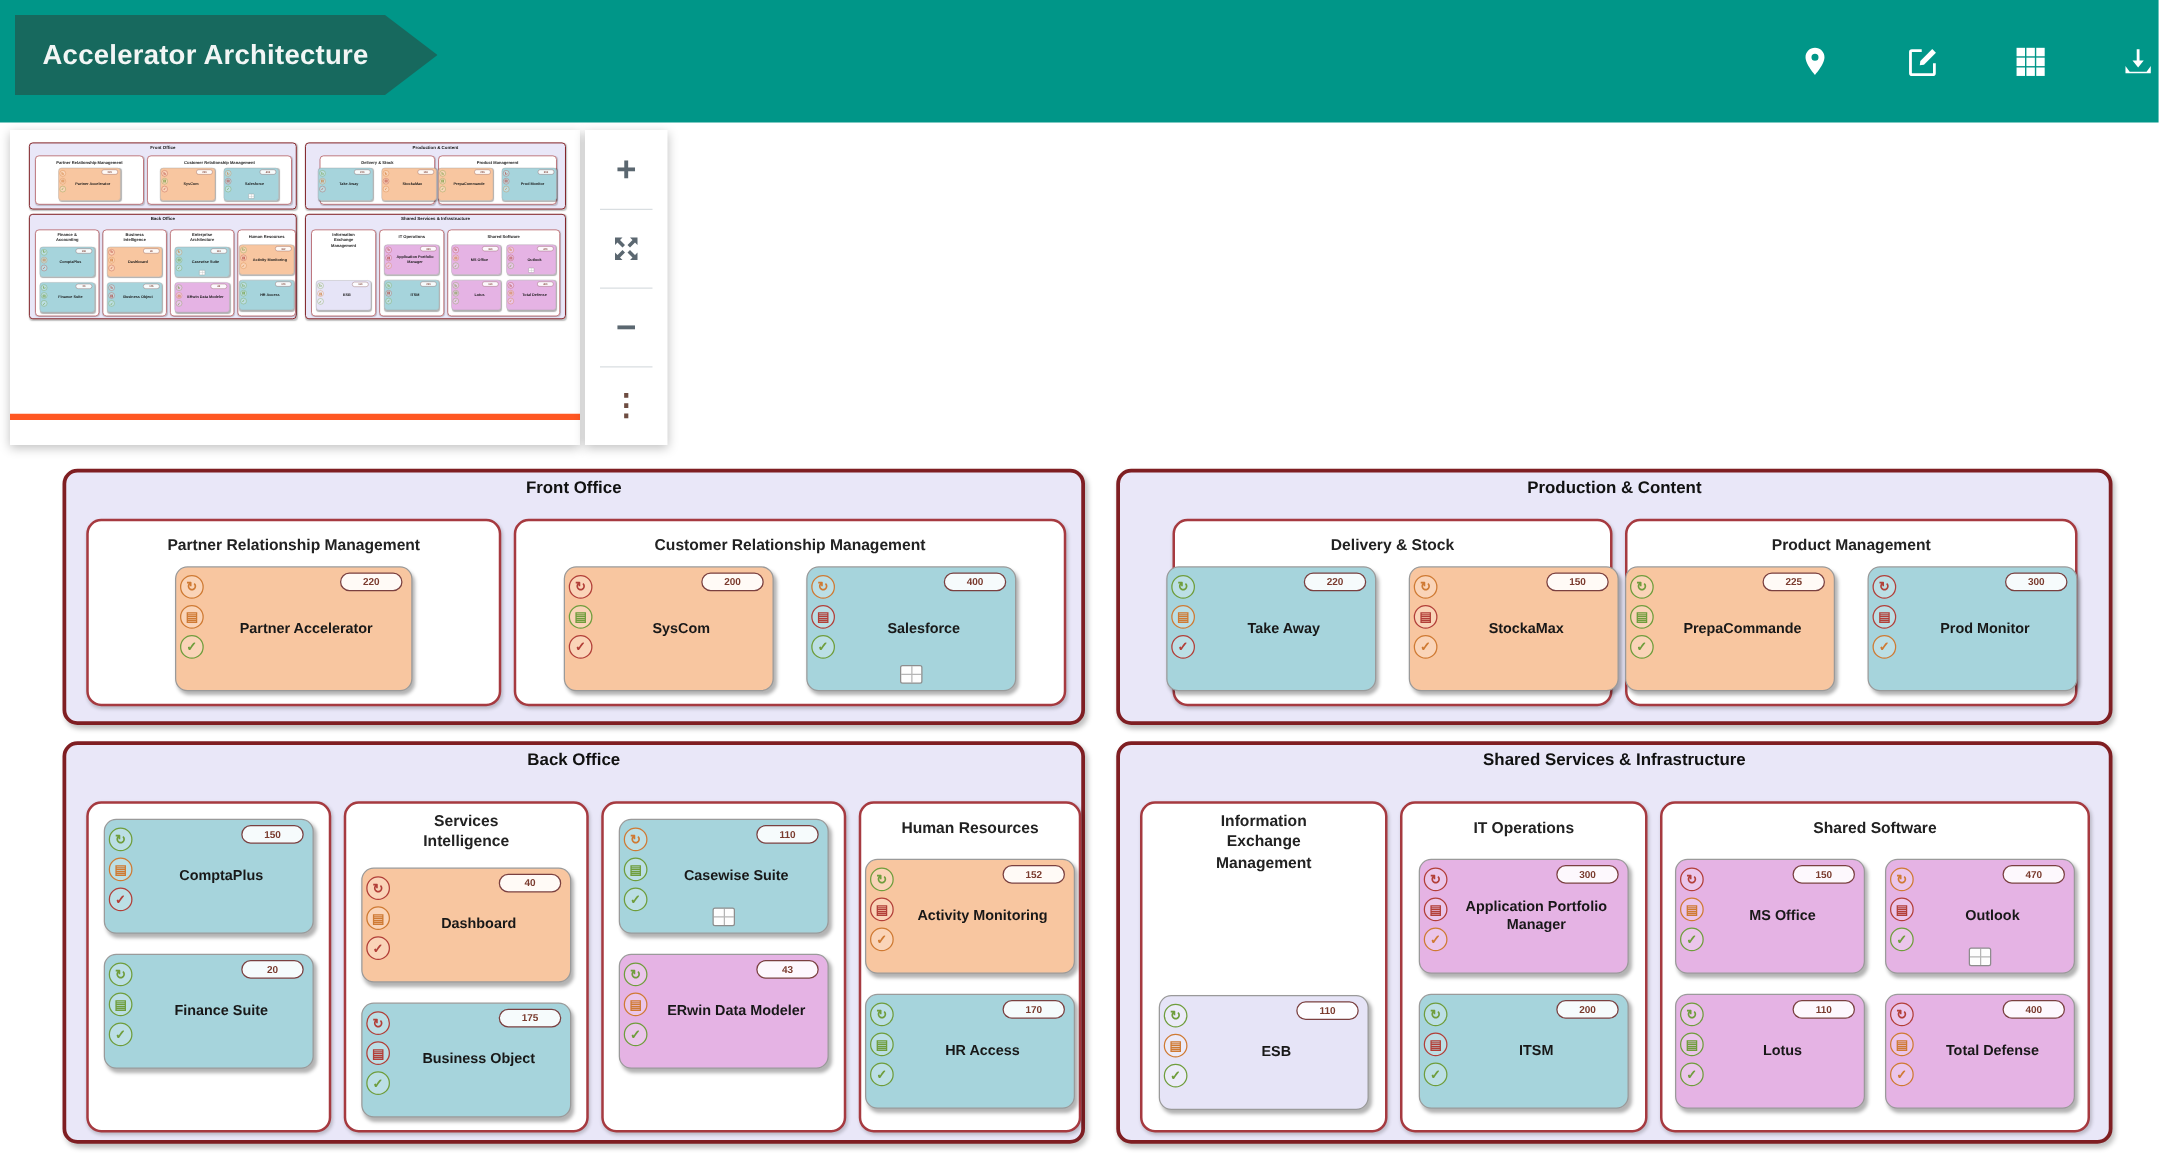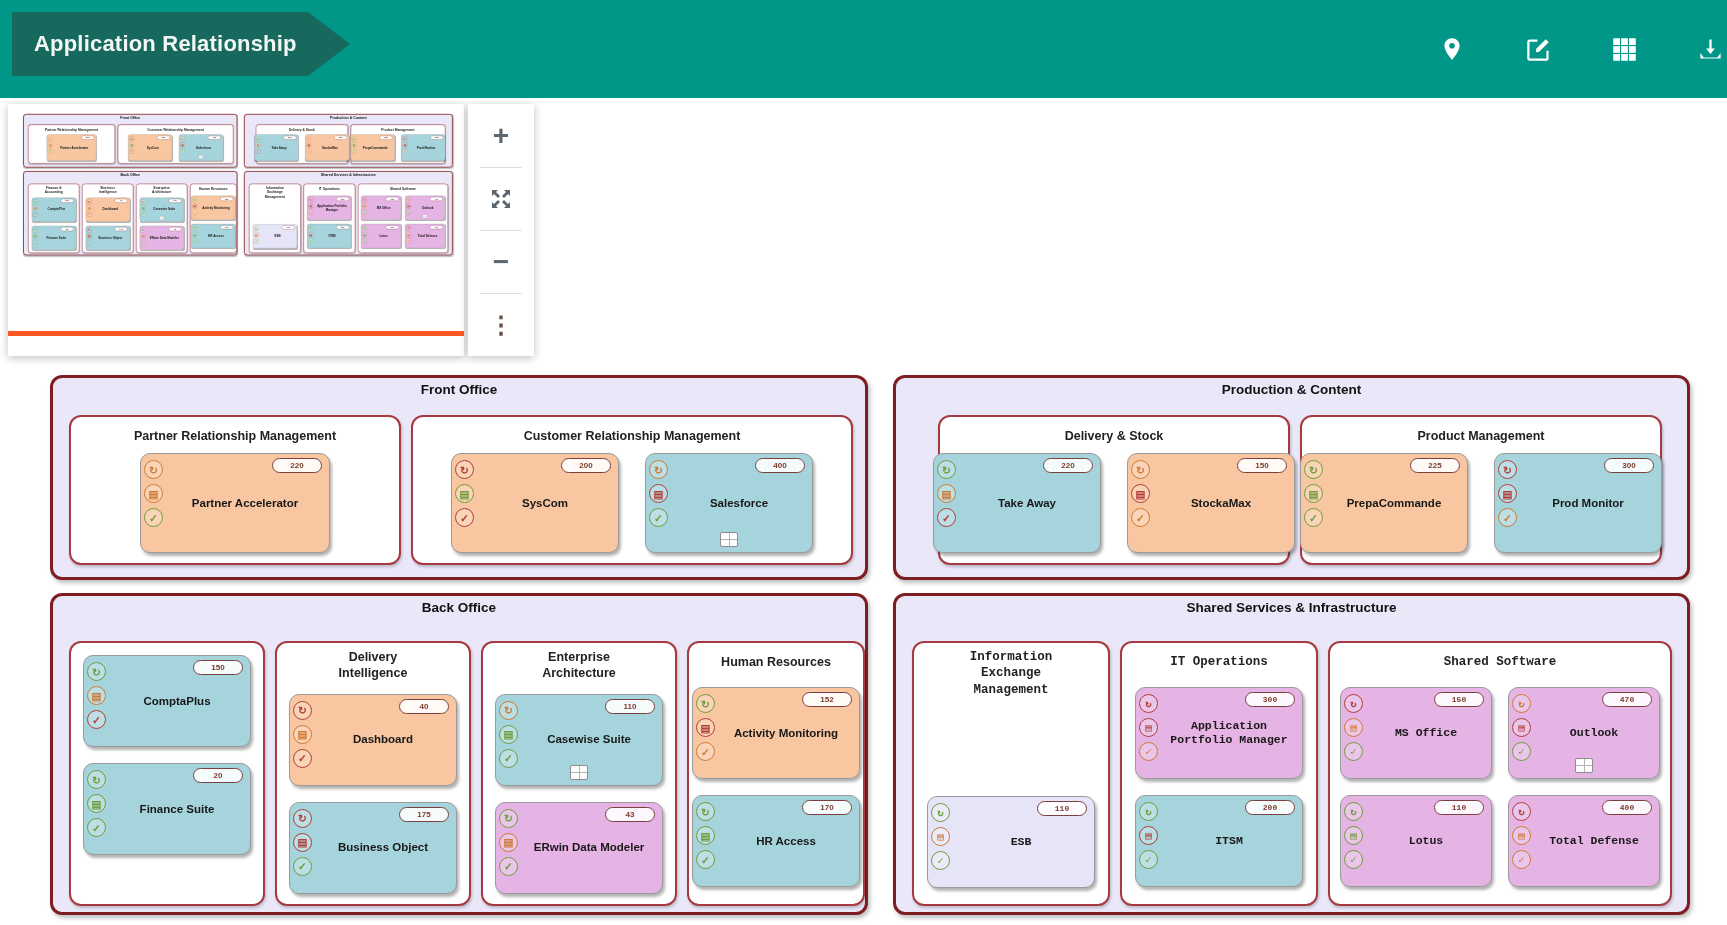--- a/index.html
+++ b/index.html
@@ -84,21 +84,21 @@
     width:16px;height:13px;background:#fdfdfd;border:1px solid #8d8d8d;border-radius:2px;
     background-image:linear-gradient(#b5b5b5,#b5b5b5),linear-gradient(#b5b5b5,#b5b5b5);
     background-size:1px 100%,100% 1px;background-position:center,center;background-repeat:no-repeat;
   }
 </style>
 </head>
 <body>
 
 <div class="header">
   <div class="banner">
-    <span class="banner-title">Application Relationship</span>
+    <span class="banner-title">Accelerator Architecture</span>
   </div>
   <div class="toolbar">
     <span class="tool-btn">
       <svg width="26" height="26" viewBox="0 0 24 24">
           <path fill="#ffffff" d="M12 2c-3.9 0-7 3.1-7 7 0 5.2 7 13 7 13s7-7.8 7-13c0-3.9-3.1-7-7-7zm0 9.6a2.6 2.6 0 1 1 0-5.2 2.6 2.6 0 0 1 0 5.2z"></path>
         </svg>
     </span>
     <span class="tool-btn">
       <svg width="27" height="27" viewBox="0 0 24 24" fill="none" stroke="#ffffff" stroke-width="2">
         <path d="M20 13v7a1 1 0 0 1-1 1H4a1 1 0 0 1-1-1V5a1 1 0 0 1 1-1h7"></path>
@@ -541,21 +541,21 @@
               <div class="iconcol">
                 <div class="sicon" style="color: rgb(111, 157, 60);">↻</div>
                 <div class="sicon" style="color: rgb(111, 157, 60);">▤</div>
                 <div class="sicon" style="color: rgb(111, 157, 60);">✓</div>
               </div>
               <div class="cname">Finance Suite</div>
             </div>
           </div>
         </div>
         <div class="subgroup" style="width: 196px; height: 265px;">
-          <div class="sub-title">Delivery
+          <div class="sub-title">Services
 Intelligence</div>
           <div class="cards stack">
             <div class="card" style="width: 168px; height: 92px; background: rgb(248, 198, 160); flex-shrink: 0;">
               <div class="badge">40</div>
               <div class="iconcol">
                 <div class="sicon" style="color: rgb(178, 63, 56);">↻</div>
                 <div class="sicon" style="color: rgb(207, 122, 51);">▤</div>
                 <div class="sicon" style="color: rgb(178, 63, 56);">✓</div>
               </div>
               <div class="cname">Dashboard</div>
@@ -565,22 +565,20 @@
               <div class="iconcol">
                 <div class="sicon" style="color: rgb(178, 63, 56);">↻</div>
                 <div class="sicon" style="color: rgb(178, 63, 56);">▤</div>
                 <div class="sicon" style="color: rgb(111, 157, 60);">✓</div>
               </div>
               <div class="cname">Business Object</div>
             </div>
           </div>
         </div>
         <div class="subgroup" style="width: 196px; height: 265px;">
-          <div class="sub-title">Enterprise
-Architecture</div>
           <div class="cards stack">
             <div class="card" style="width: 168px; height: 92px; background: rgb(166, 212, 220); flex-shrink: 0;">
               <div class="badge">110</div>
               <div class="iconcol">
                 <div class="sicon" style="color: rgb(207, 122, 51);">↻</div>
                 <div class="sicon" style="color: rgb(111, 157, 60);">▤</div>
                 <div class="sicon" style="color: rgb(111, 157, 60);">✓</div>
               </div>
               <div class="cname">Casewise Suite</div>
               <div class="winicon"></div>
@@ -616,21 +614,21 @@
                 <div class="sicon" style="color: rgb(111, 157, 60);">✓</div>
               </div>
               <div class="cname">HR Access</div>
             </div>
           </div>
         </div>
       </div>
     </div>
     <div class="group" style="left: 893px; top: 233px; width: 797px; height: 322px;">
       <div class="group-title">Shared Services &amp; Infrastructure</div>
-      <div class="subrow" style="margin-top: 26px; padding-left: 16px; font-family: Liberation Mono, monospace;">
+      <div class="subrow" style="margin-top: 26px; padding-left: 16px;">
         <div class="subgroup" style="width: 198px; height: 265px;">
           <div class="sub-title">Information
 Exchange
 Management</div>
           <div class="cards bottom">
             <div class="card" style="width: 168px; height: 92px; background: rgb(230, 228, 247); flex-shrink: 0;">
               <div class="badge">110</div>
               <div class="iconcol">
                 <div class="sicon" style="color: rgb(111, 157, 60);">↻</div>
                 <div class="sicon" style="color: rgb(207, 122, 51);">▤</div>

